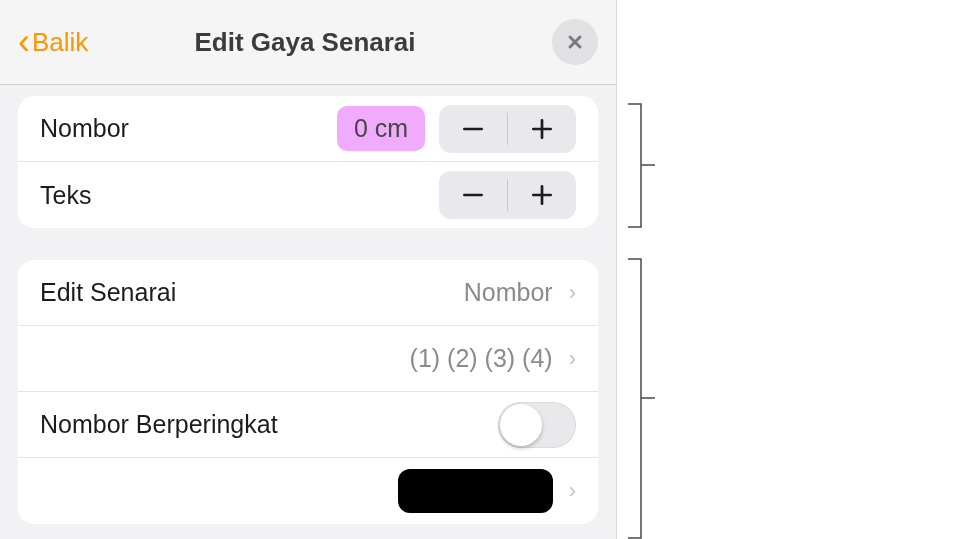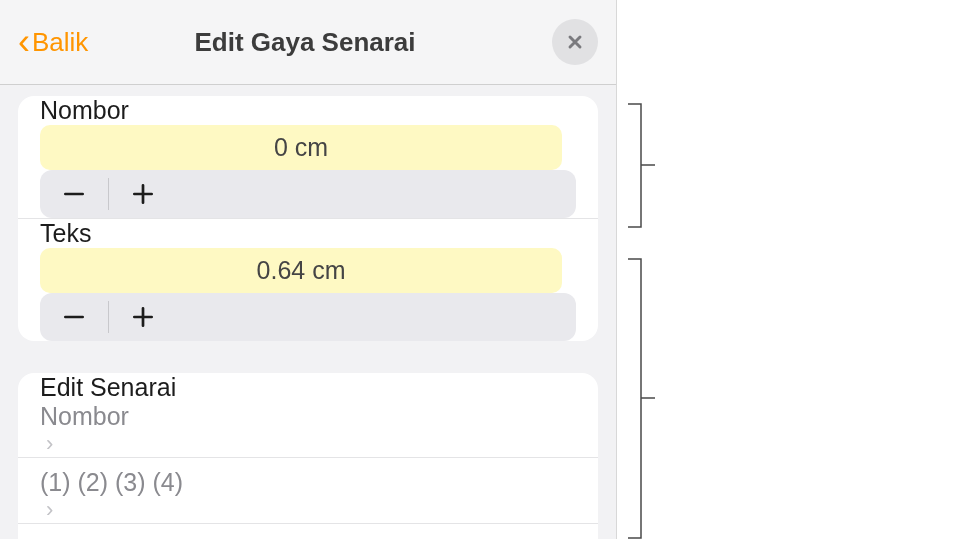--- a/index.html
+++ b/index.html
@@ -69,34 +69,34 @@
       padding: 11px 18px 0 18px;
       overflow: hidden;
     }
     .card {
       background: #fff;
       border-radius: 16px;
       margin-bottom: 32px;
     }
     .row {
       display: flex;
+      align-items: center;
       min-height: 66px;
       padding: 0 22px;
       border-bottom: 1px solid #e4e4e6;
-      flex-direction: column;
     }
     .row:last-child { border-bottom: none; }
     .label {
       font-size: 25px;
       color: #1c1c1c;
       font-weight: 400;
     }
     .spacer { flex: 1; }
     .value-field {
-      background: #fef9c3;
+      background: #f0abfc;
       border-radius: 10px;
       padding: 8px 14px;
       font-size: 25px;
       color: #454545;
       margin-right: 14px;
       min-width: 88px;
       text-align: center;
     }
     .stepper {
       display: flex;
@@ -193,21 +193,20 @@
           <div class="stepper-btn">
             <svg viewBox="0 0 24 24">
                 <path d="M4 12 H20 M12 4 V20" stroke="#1c1c1c" stroke-width="2.5" stroke-linecap="round"></path>
               </svg>
           </div>
         </div>
       </div>
       <div class="row">
         <span class="label">Teks</span>
         <span class="spacer"></span>
-        <span class="value-field">0.64 cm</span>
         <div class="stepper">
           <div class="stepper-btn">
             <svg viewBox="0 0 24 24">
                 <path d="M4 12 H20" stroke="#1c1c1c" stroke-width="2.5" stroke-linecap="round"></path>
               </svg>
           </div>
           <div class="stepper-divider"></div>
           <div class="stepper-btn">
             <svg viewBox="0 0 24 24">
                 <path d="M4 12 H20 M12 4 V20" stroke="#1c1c1c" stroke-width="2.5" stroke-linecap="round"></path>
@@ -223,20 +222,21 @@
         <span class="spacer"></span>
         <span class="row-value">Nombor</span>
         <span class="chevron-right">›</span>
       </div>
       <div class="row">
         <span class="spacer"></span>
         <span class="row-value">(1) (2) (3) (4)</span>
         <span class="chevron-right">›</span>
       </div>
       <div class="row">
+        <span class="label">Nombor Berperingkat</span>
         <span class="spacer"></span>
         <div class="toggle">
           <div class="toggle-knob"></div>
         </div>
       </div>
       <div class="row">
         <span class="spacer"></span>
         <div class="color-swatch" style="background:#000000"></div>
         <span class="chevron-right">›</span>
       </div>

